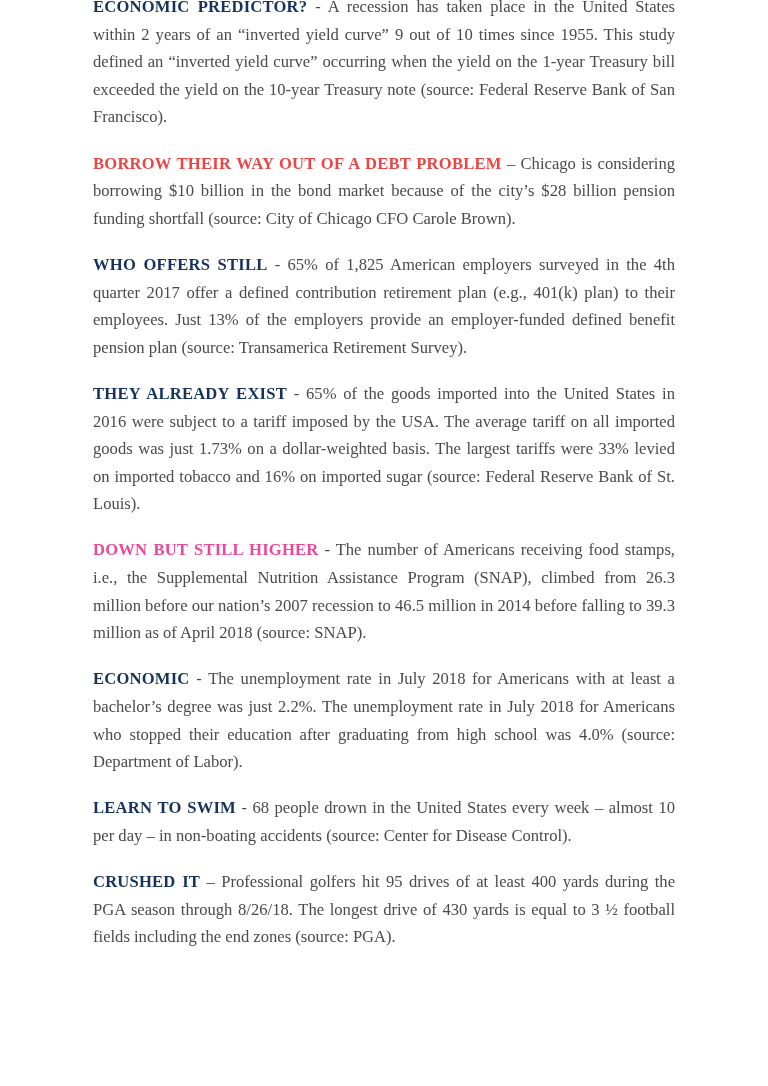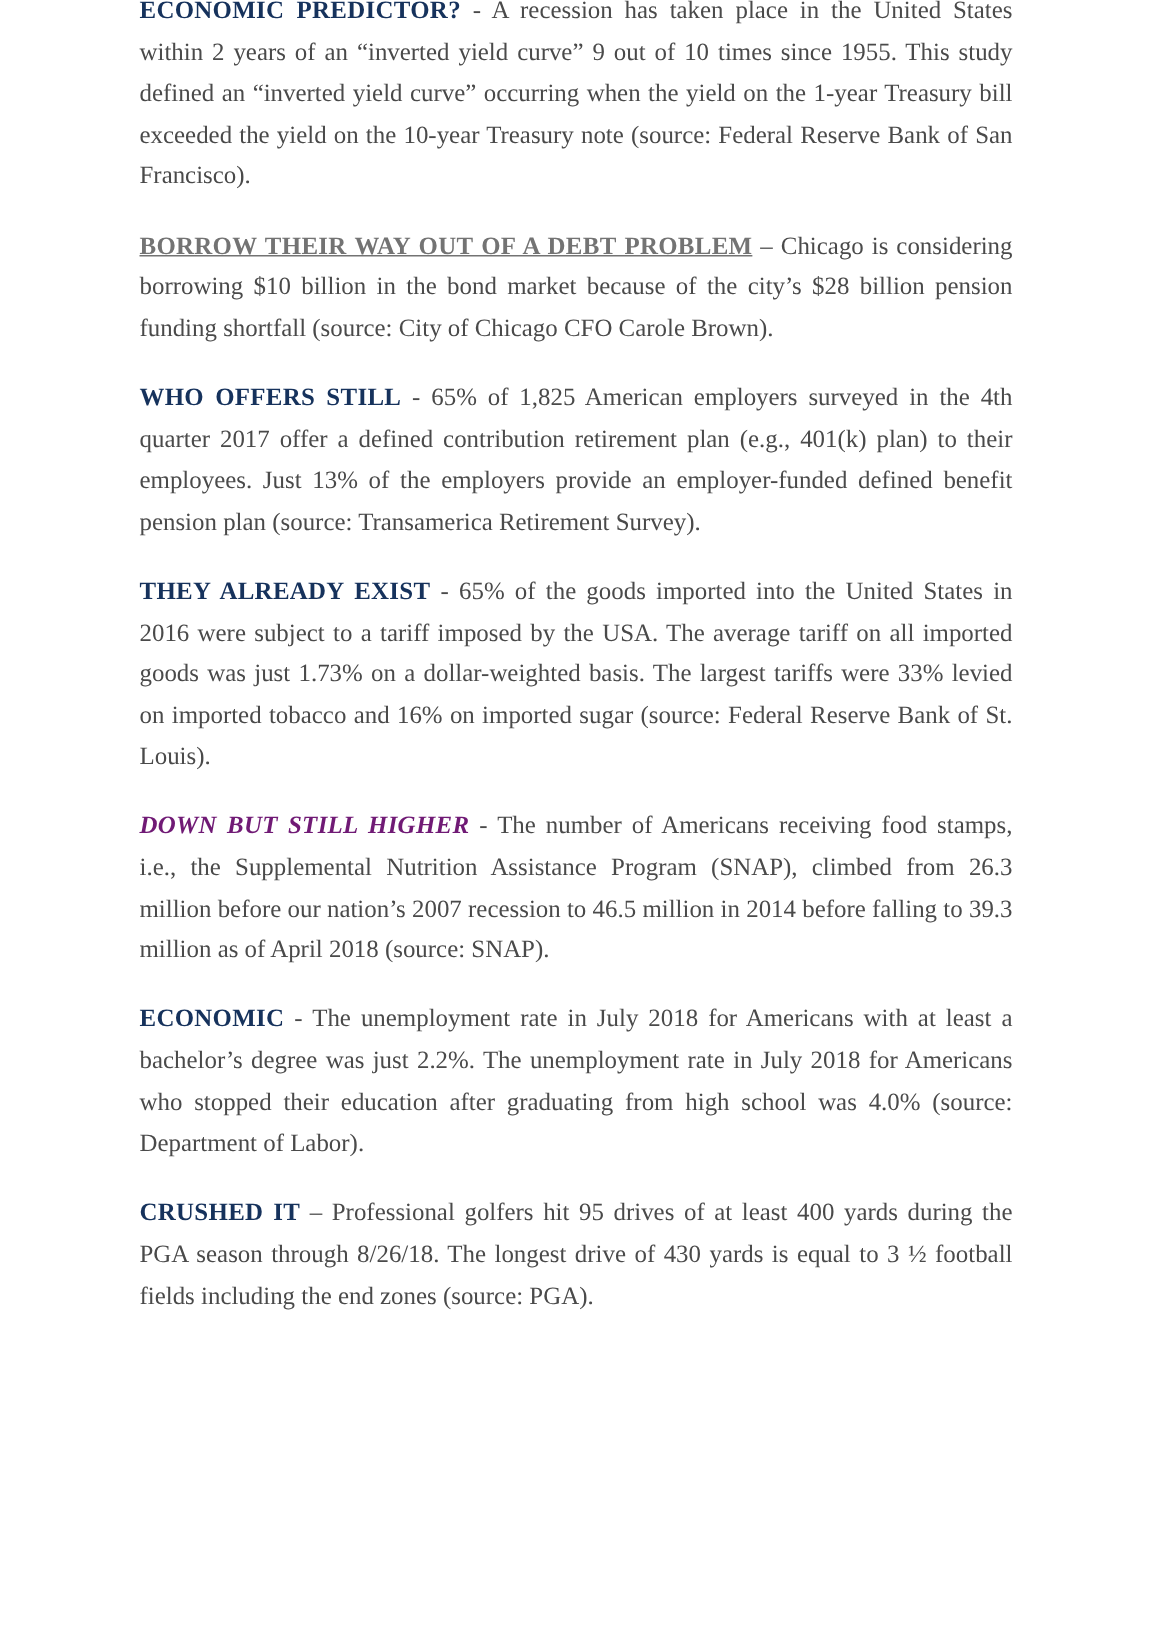--- a/index.html
+++ b/index.html
@@ -27,30 +27,33 @@
   .sep { color: #4a4a4a; }
 </style>
 </head>
 <body style="background: rgb(255, 255, 255);">
 
 <div class="page" style="color: rgb(74, 74, 74);">
   <p class="para">
     <span class="head" style="color: rgb(22, 50, 92);">ECONOMIC PREDICTOR?</span><span class="sep"> - </span><span>A recession has taken place in the United States within 2 years of an “inverted yield curve” 9 out of 10 times since 1955.  This study defined an “inverted yield curve” occurring when the yield on the 1-year Treasury bill exceeded the yield on the 10-year Treasury note (source: Federal Reserve Bank of San Francisco).</span>
   </p>
   <p class="para">
-    <span class="head" style="color: #737373; text-decoration: underline;">BORROW THEIR WAY OUT OF A DEBT PROBLEM</span><span class="sep"> – </span><span>Chicago is considering borrowing $10 billion in the bond market because of the city’s $28 billion pension funding shortfall (source: City of Chicago CFO Carole Brown).</span>
+    <span class="head" style="color: #ef4444;">BORROW THEIR WAY OUT OF A DEBT PROBLEM</span><span class="sep"> – </span><span>Chicago is considering borrowing $10 billion in the bond market because of the city’s $28 billion pension funding shortfall (source: City of Chicago CFO Carole Brown).</span>
   </p>
   <p class="para">
     <span class="head" style="color: rgb(22, 50, 92);">WHO OFFERS STILL</span><span class="sep"> - </span><span>65% of 1,825 American employers surveyed in the 4th quarter 2017 offer a defined contribution retirement plan (e.g., 401(k) plan) to their employees.  Just 13% of the employers provide an employer-funded defined benefit pension plan (source: Transamerica Retirement Survey).</span>
   </p>
   <p class="para">
     <span class="head" style="color: rgb(22, 50, 92);">THEY ALREADY EXIST</span><span class="sep"> - </span><span>65% of the goods imported into the United States in 2016 were subject to a tariff imposed by the USA.  The average tariff on all imported goods was just 1.73% on a dollar-weighted basis.  The largest tariffs were 33% levied on imported tobacco and 16% on imported sugar (source: Federal Reserve Bank of St. Louis).</span>
   </p>
   <p class="para">
-    <span class="head" style="color: #701a75; font-style: italic;">DOWN BUT STILL HIGHER</span><span class="sep"> - </span><span>The number of Americans receiving food stamps, i.e., the Supplemental Nutrition Assistance Program (SNAP), climbed from 26.3 million before our nation’s 2007 recession to 46.5 million in 2014 before falling to 39.3 million as of April 2018 (source: SNAP).</span>
+    <span class="head" style="color: #ec4899;">DOWN BUT STILL HIGHER</span><span class="sep"> - </span><span>The number of Americans receiving food stamps, i.e., the Supplemental Nutrition Assistance Program (SNAP), climbed from 26.3 million before our nation’s 2007 recession to 46.5 million in 2014 before falling to 39.3 million as of April 2018 (source: SNAP).</span>
   </p>
   <p class="para">
     <span class="head" style="color: rgb(22, 50, 92);">ECONOMIC</span><span class="sep"> - </span><span>The unemployment rate in July 2018 for Americans with at least a bachelor’s degree was just 2.2%.  The unemployment rate in July 2018 for Americans who stopped their education after graduating from high school was 4.0% (source: Department of Labor).</span>
+  </p>
+  <p class="para">
+    <span class="head" style="color: rgb(22, 50, 92);">LEARN TO SWIM</span><span class="sep"> - </span><span>68 people drown in the United States every week – almost 10 per day – in non-boating accidents (source: Center for Disease Control).</span>
   </p>
   <p class="para">
     <span class="head" style="color: rgb(22, 50, 92);">CRUSHED IT</span><span class="sep"> – </span><span>Professional golfers hit 95 drives of at least 400 yards during the PGA season through 8/26/18.  The longest drive of 430 yards is equal to 3 ½ football fields including the end zones (source: PGA).</span>
   </p>
 </div>
 
 </body></html>

